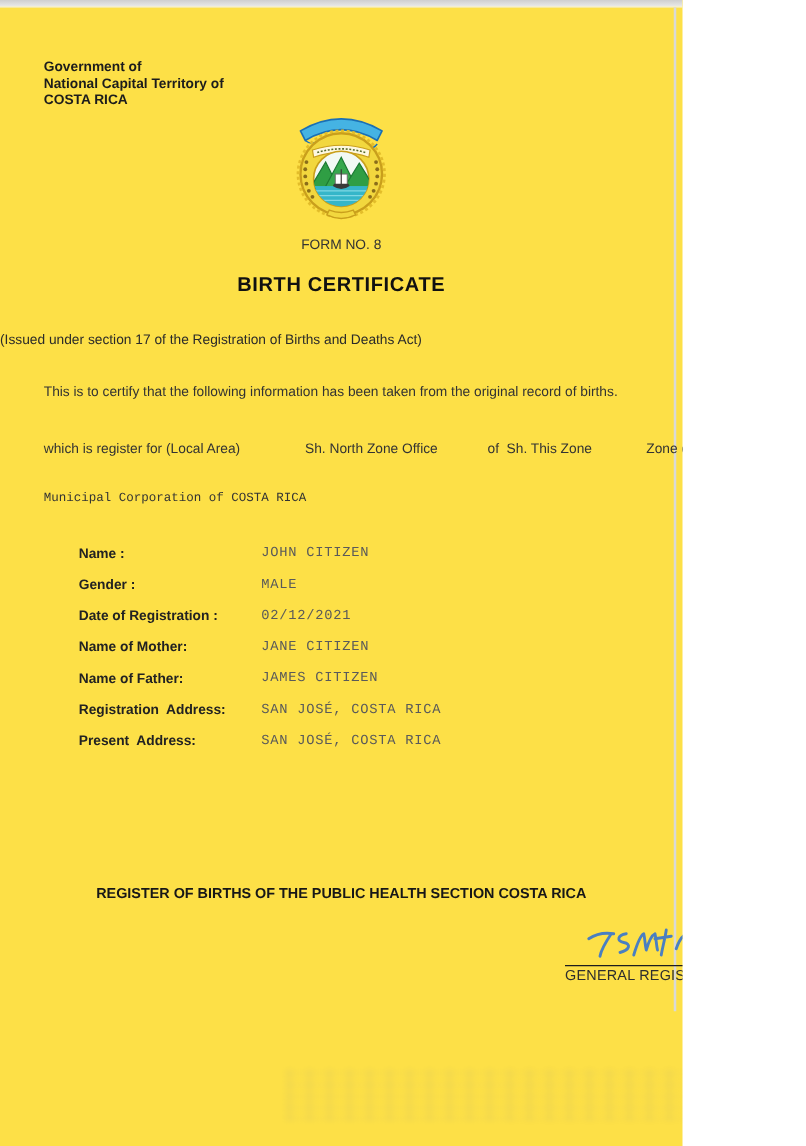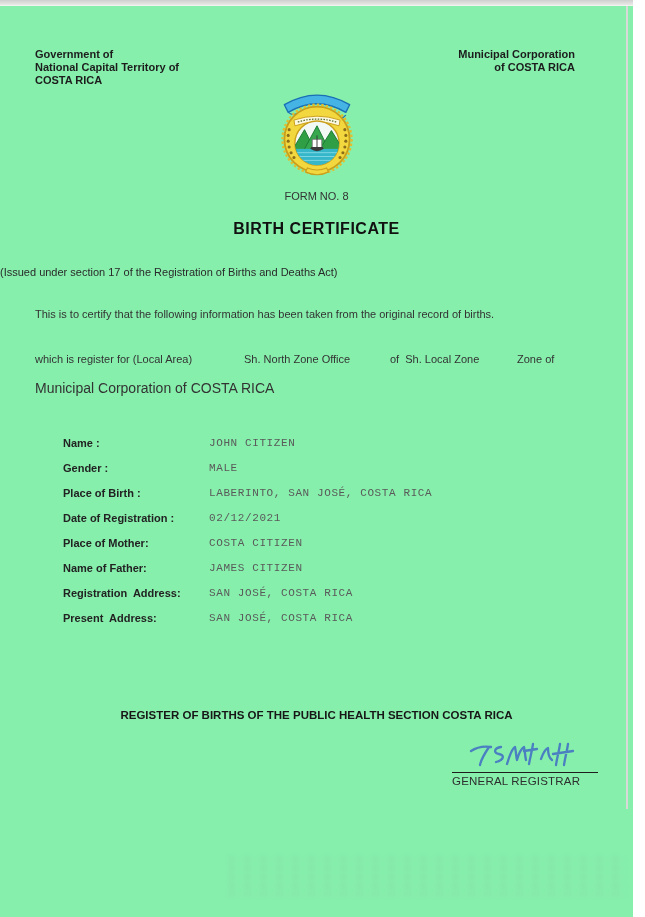--- a/index.html
+++ b/index.html
@@ -1,23 +1,23 @@
 <!DOCTYPE html>
 <html><head>
 <meta charset="utf-8">
 <style>
   * { margin: 0; padding: 0; box-sizing: border-box; }
   html, body { background: #ffffff; }
   body { font-family: "Liberation Sans", sans-serif; }
 
   #document {
     position: relative;
-    width: 633px;
+    width: 546px;
     height: 917px;
-    background: #86efac;
+    background: #fde047;
     overflow: hidden;
   }
 
   
   .top-strip {
     position: absolute; top: 0; left: 0; right: 0; height: 6px;
     background: linear-gradient(#cfcfcf, #e9e9e7);
     border-bottom: 1px solid #f2f2f0;
   }
   .right-edge {
@@ -64,22 +64,22 @@
   .register-line { position: absolute; left: 0; right: 0; top: 353px; height: 14px; }
   .register-line span {
     position: absolute; font-size: 11px; color: #333333; white-space: pre;
   }
   .reg-p1 { left: 35px; }
   .reg-p2 { left: 244px; }
   .reg-p3 { left: 390px; }
   .reg-p4 { left: 517px; }
 
   .corporation-line {
-    position: absolute; left: 35px; top: 380px;
-    font-size: 14px; color: #333333;
+    position: absolute; left: 35px; top: 394px;
+    font-size: 10px; color: #333333; font-family: Liberation Mono, monospace;
   }
 
   
   .fields {
     position: absolute; left: 35px; top: 430px; right: 35px;
   }
   .field-row { display: flex; height: 25px; align-items: center; }
   .field-label {
     width: 146px; flex: none;
     font-size: 11px; font-weight: bold; color: #222222; white-space: pre; margin-left: 28px;
@@ -122,24 +122,20 @@
 
   <div class="top-strip"></div>
   <div class="right-edge"></div>
 
   <div class="header-left">
     <div>Government of</div>
     <div>National Capital Territory of</div>
     <div>COSTA RICA</div>
   </div>
 
-  <div class="header-right">
-    <div>Municipal Corporation</div>
-    <div>of COSTA RICA</div>
-  </div>
 
   <div class="emblem-wrap">
     <svg width="96" height="92" viewBox="0 0 100 95">
 
       <path d="M16,18 Q50,-2 84,18 L80,26 Q50,8 20,26 Z" fill="#45b3e3" stroke="#1a6fb5" stroke-width="1.4" stroke-linejoin="round"></path>
       <path d="M20,26 q5,4 10,1 q5,4 10,1 q5,4 10,1 q5,4 10,1 q5,4 10,1 q5,4 10,-2" fill="none" stroke="#1a6fb5" stroke-width="1.2"></path>
 
       <circle cx="50" cy="54" r="34" fill="#f2d73e" stroke="#c99f1c" stroke-width="2"></circle>
       <circle cx="50" cy="54" r="36" fill="none" stroke="#e3bd2a" stroke-width="2.4" stroke-dasharray="2.5,2.2"></circle>
 
@@ -186,46 +182,42 @@
 
   <div class="form-no">FORM NO. 8</div>
   <div class="cert-title">BIRTH CERTIFICATE</div>
   <div class="cert-subtitle">(Issued under section 17 of the Registration of Births and Deaths Act)</div>
 
   <div class="certify-line">This is to certify that the following information has been taken from the original record of births.</div>
 
   <div class="register-line">
     <span class="reg-p1">which is register for (Local Area)</span>
     <span class="reg-p2">Sh. North Zone Office</span>
-    <span class="reg-p3">of  Sh. Local Zone</span>
+    <span class="reg-p3">of  Sh. This Zone</span>
     <span class="reg-p4">Zone of</span>
   </div>
 
   <div class="corporation-line">Municipal Corporation of COSTA RICA</div>
 
   <div class="fields">
     <div class="field-row">
       <span class="field-label">Name :</span>
       <span class="field-value">JOHN CITIZEN</span>
     </div>
     <div class="field-row">
       <span class="field-label">Gender :</span>
       <span class="field-value">MALE</span>
     </div>
     <div class="field-row">
-      <span class="field-label">Place of Birth :</span>
-      <span class="field-value">LABERINTO, SAN JOSÉ, COSTA RICA</span>
-    </div>
-    <div class="field-row">
       <span class="field-label">Date of Registration :</span>
       <span class="field-value">02/12/2021</span>
     </div>
     <div class="field-row">
-      <span class="field-label">Place of Mother:</span>
-      <span class="field-value">COSTA CITIZEN</span>
+      <span class="field-label">Name of Mother:</span>
+      <span class="field-value">JANE CITIZEN</span>
     </div>
     <div class="field-row">
       <span class="field-label">Name of Father:</span>
       <span class="field-value">JAMES CITIZEN</span>
     </div>
     <div class="field-row">
       <span class="field-label">Registration  Address:</span>
       <span class="field-value">SAN JOSÉ, COSTA RICA</span>
     </div>
     <div class="field-row">

